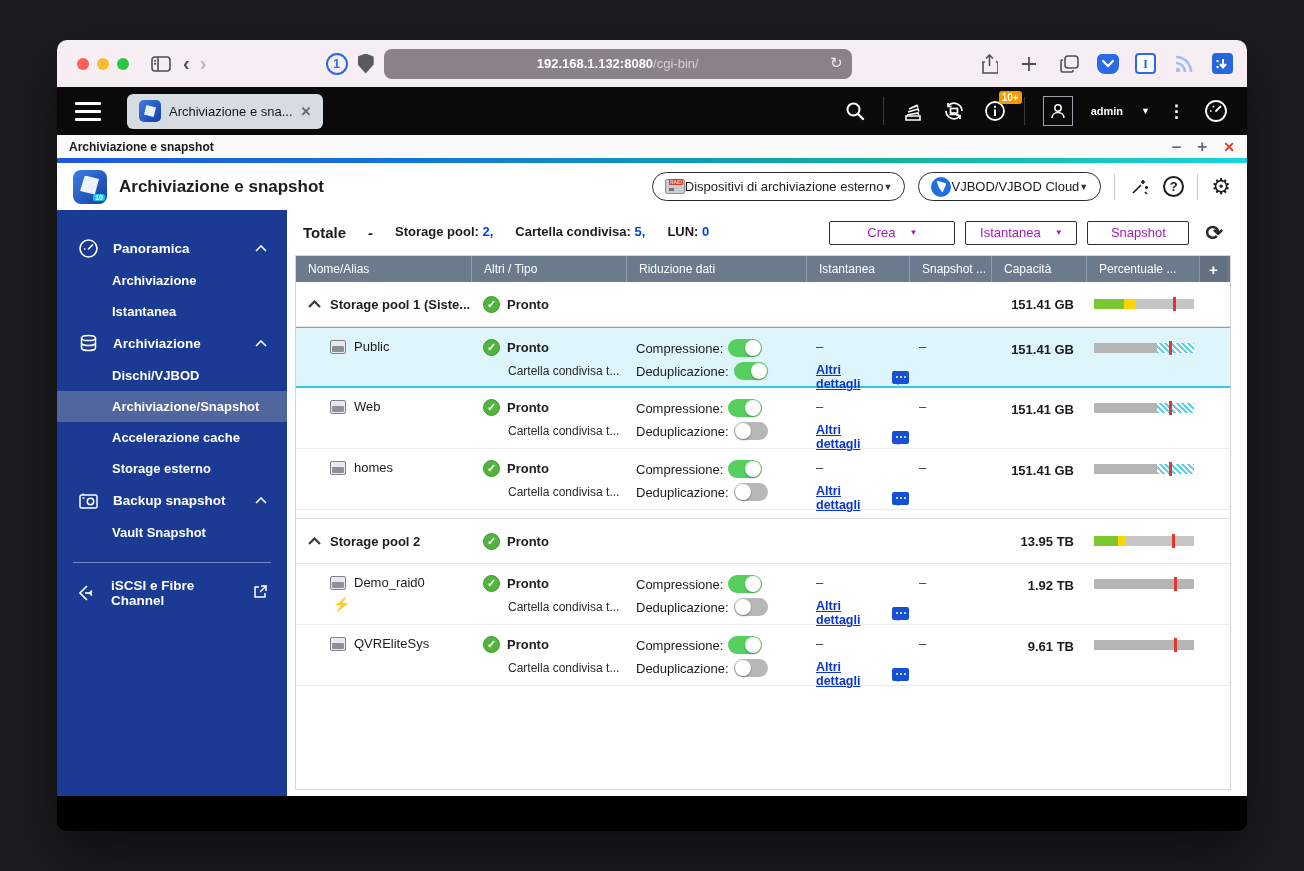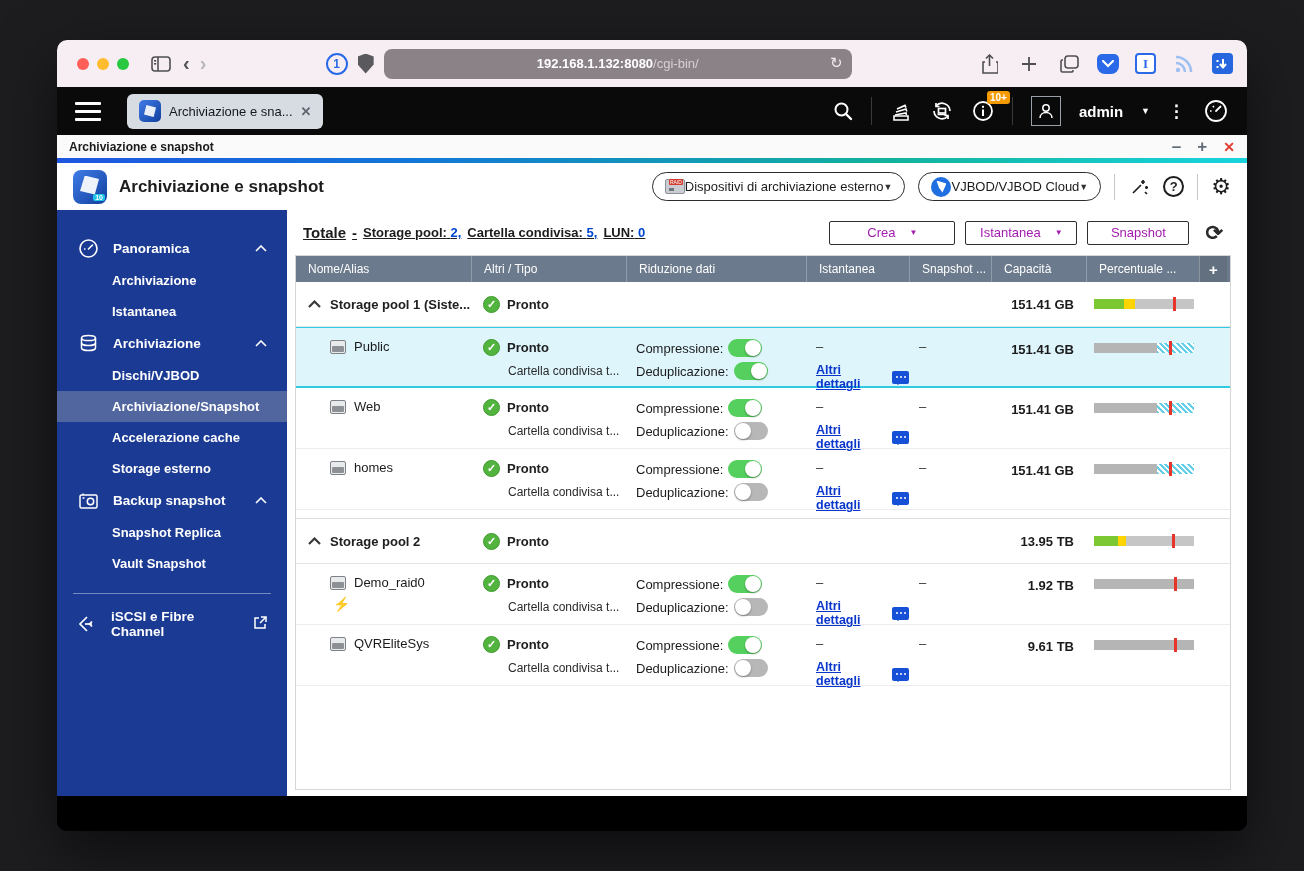--- a/index.html
+++ b/index.html
@@ -42,21 +42,21 @@
   .qtab .appico:before { content:""; position:absolute; left:5px; top:5px; width:12px; height:12px; background:#fff; opacity:.9;
                          clip-path:polygon(20% 0,100% 20%,80% 100%,0 80%); }
   .qtab .tlabel { font-size:13px; color:#17181c; }
   .qtab .tclose { color:#5f6670; font-weight:bold; font-size:13px; }
   .qtop-right { margin-left:auto; display:flex; align-items:center; gap:18px; }
   .qdiv { width:1px; height:28px; background:#3a3a3a; }
   .wicon { color:#fff; display:flex; align-items:center; justify-content:center; position:relative; }
   .badge { position:absolute; top:-9px; right:-16px; background:#f59a00; color:#fff; font-size:10px; font-weight:bold;
            border-radius:3px; padding:1px 3px; }
   .avatar { width:30px; height:30px; border:1px solid #9aa0a8; display:flex; align-items:center; justify-content:center; }
-  .adminlbl { color:#fff; font-size:15px; font-weight:bold; }
+  .adminlbl { color:#fff; font-size:11px; font-weight:bold; }
   .caret { color:#fff; font-size:9px; }
   .kebab { color:#fff; font-size:17px; font-weight:bold; letter-spacing:0; line-height:1; }
 
   
   .wtitlebar { height:23px; background:#fafafa; display:flex; align-items:center; padding:0 12px; }
   .wtitle { font-size:12px; font-weight:bold; color:#1a1a1a; }
   .wctrls { margin-left:auto; display:flex; align-items:center; gap:16px; }
   .wmin,.wmax { color:#5f6b76; font-size:17px; font-weight:bold; line-height:1; }
   .wclose { color:#e23b30; font-size:14px; font-weight:bold; }
   .grad { height:5px; background:linear-gradient(90deg,#1f55e0 0%,#1277d8 30%,#12b39c 70%,#19d4de 100%); }
@@ -91,21 +91,21 @@
   .snav-item { height:31px; display:flex; align-items:center; padding-left:55px; font-size:13px; font-weight:bold; }
   .snav-item.sel { background:#51659f; }
   .snav-head .chevup { margin-left:auto; }
   .sdivider { height:1px; background:rgba(255,255,255,.4); margin:14px 16px; }
   .snav-link { height:32px; display:flex; align-items:center; gap:14px; padding:0 20px; font-size:13.5px; font-weight:bold; }
   .snav-link .extlink { margin-left:auto; }
   .sicon { width:22px; display:flex; justify-content:center; }
 
   .content { flex:1; background:#fff; display:flex; flex-direction:column; }
   .ctoolbar { height:45px; display:flex; align-items:center; padding:0 24px 0 16px; gap:10px; }
-  .summary { display:flex; align-items:center; gap:6px; font-size:13px; color:#1c1c1e;text-decoration:underline; }
+  .summary { display:flex; align-items:flex-start; gap:22px; font-size:13px; color:#1c1c1e; }
   .summary .big { font-size:15px; font-weight:bold; }
   .summary b.num { color:#0047d0; }
   .cbtns { margin-left:auto; display:flex; align-items:center; gap:10px; }
   .cbtn { height:24px; border:1px solid #2e2e30; background:#fff; border-radius:2px; font-size:13px; color:#a21caf;
           display:flex; align-items:center; justify-content:center; gap:14px; padding:0 10px; }
   .cbtn.w1{width:126px}.cbtn.w2{width:112px}.cbtn.w3{width:102px}
   .cbtn .dd{ font-size:8px; }
   .refresh { font-size:21px; color:#2a2a2c; font-weight:bold; margin-left:6px; }
 
   
@@ -424,23 +424,20 @@
               </svg>
           </span>
           <span>Backup snapshot</span>
           <span class="chevup">
               <svg width="12" height="7" viewBox="0 0 12 7">
                 <path d="M1 6l5-5 5 5" fill="none" stroke="#fff" stroke-width="1.6"></path>
               </svg>
             </span>
         </div>
         <div class="snav-item">
-            <span>Snapshot Replica</span>
-          </div>
-        <div class="snav-item">
             <span>Vault Snapshot</span>
           </div>
 
         <div class="sdivider"></div>
 
         <div class="snav-link">
           <span class="sicon">
             <svg width="20" height="20" viewBox="0 0 20 20">
                 <g fill="none" stroke="#fff" stroke-width="1.7">
                   <path d="M10 3 3 10l7 7"></path>

